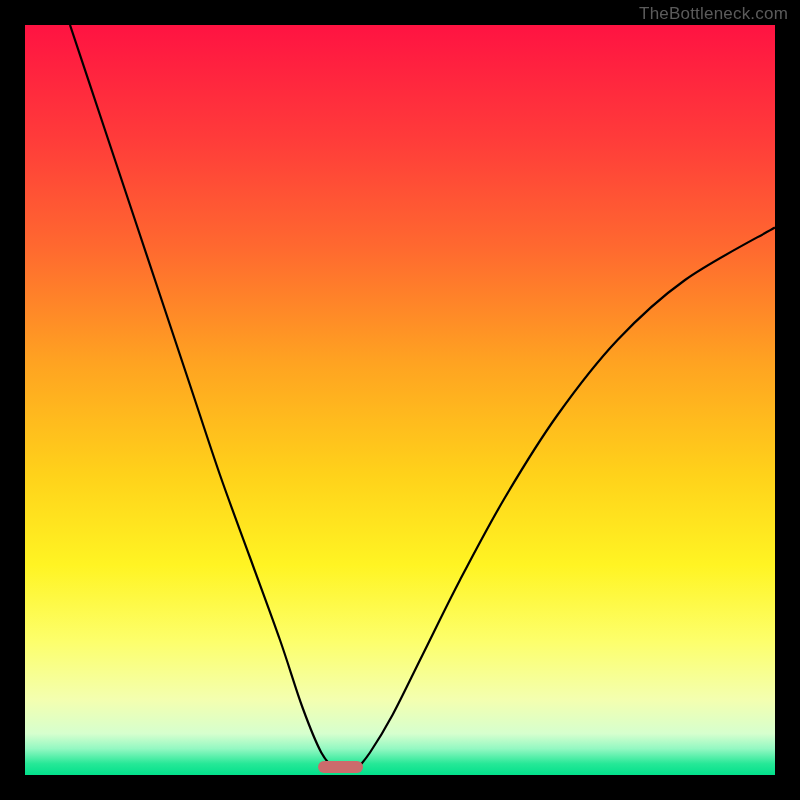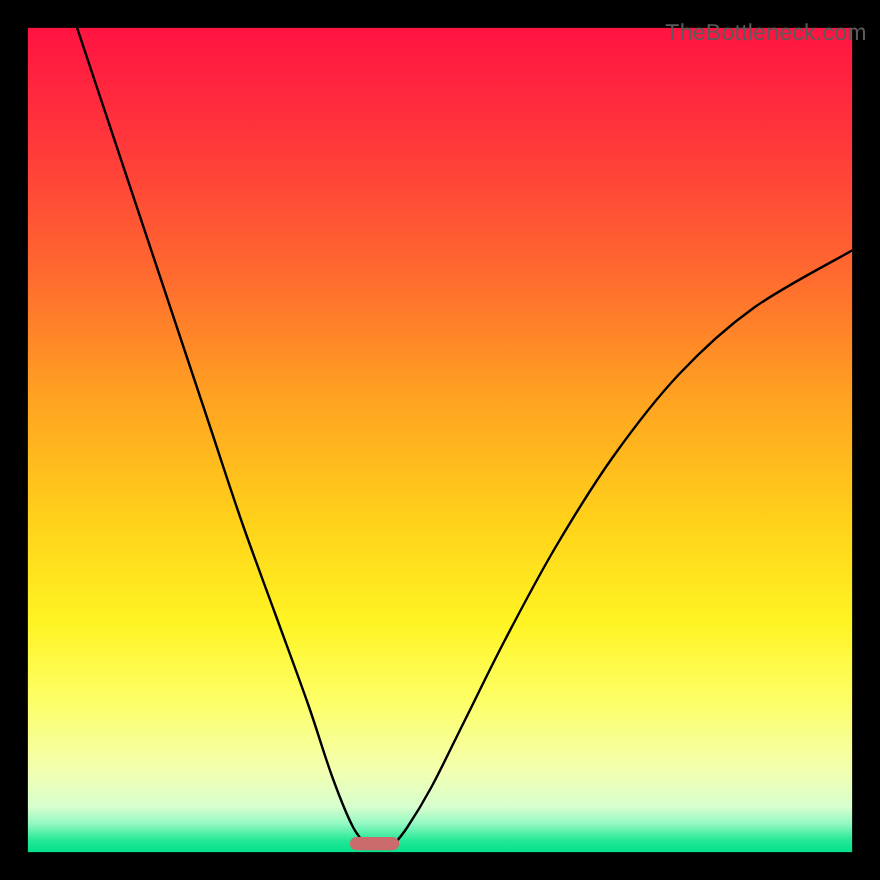--- a/index.html
+++ b/index.html
@@ -33,24 +33,24 @@
     inset: 0;
     pointer-events: none;
   }
   .marker {
     position: absolute;
     background: #cc6b6c;
     border-radius: 6px;
   }
   .watermark {
     position: absolute;
-    top: 18px;
+    top: 4px;
     right: 12px;
     color: #5b5b5b;
-    font-size: 21px;
+    font-size: 17px;
     letter-spacing: 0.2px;
   }
 </style>
 </head>
 <body>
 
 <div class="frame">
   <div class="plot">
     <svg class="gradient" viewBox="0 0 100 100" preserveAspectRatio="none">
       <defs>

